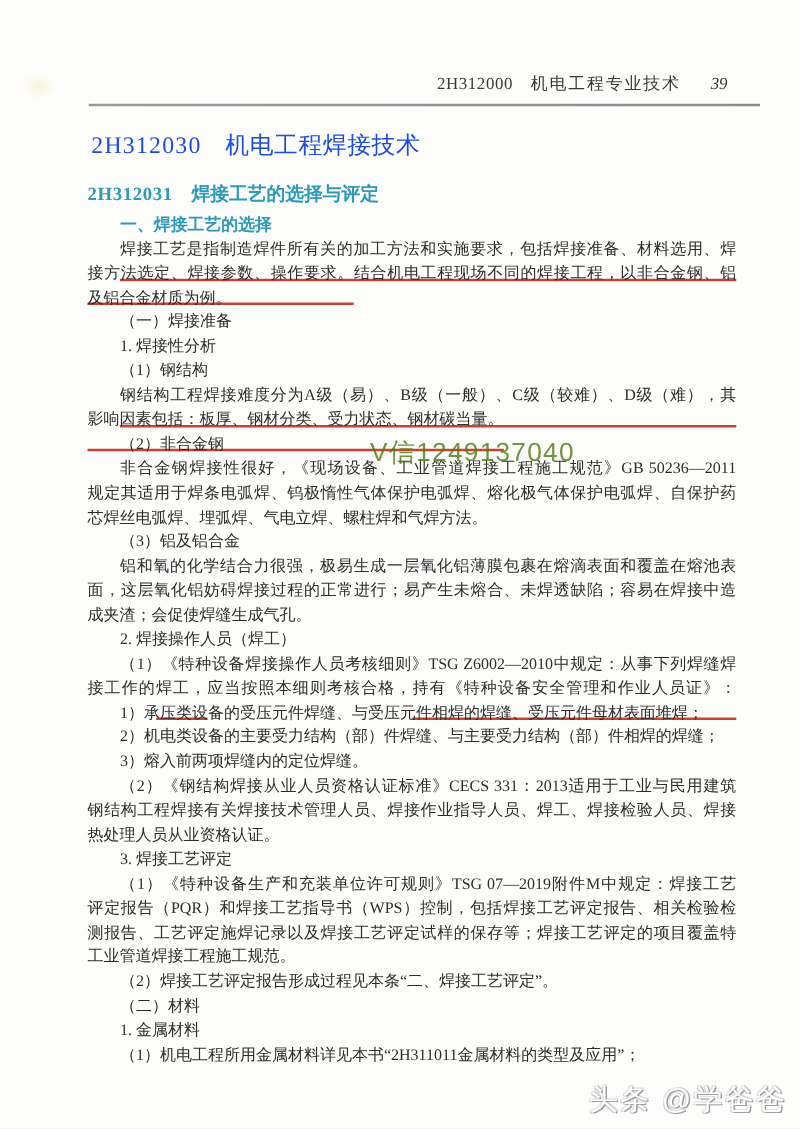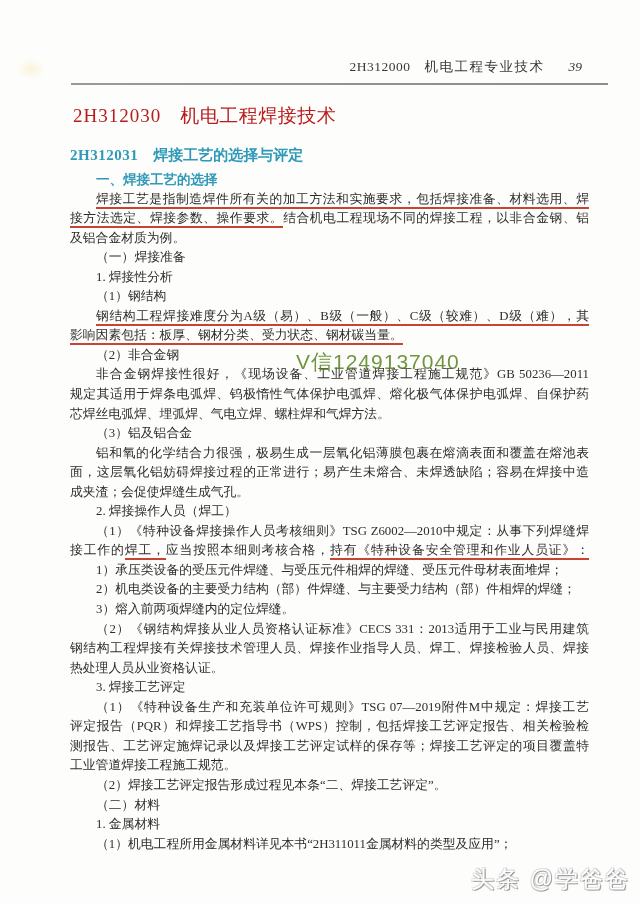--- a/index.html
+++ b/index.html
@@ -16,40 +16,40 @@
   }
   .header-row .h-code{margin-right:14px;letter-spacing:.5px;}
   .header-row .h-title{letter-spacing:1.5px;}
   .header-row .h-page{margin-left:24px;font-style:italic;text-align:center;}
   .header-rule{
     position:absolute;top:83px;left:71px;width:537px;height:2px;
     background:linear-gradient(to right,#9a9a9a,#8c8c8c);
   }
   
   .chapter{
-    position:absolute;top:103px;left:73px;font-size:19px;color:#b91c1c;
+    position:absolute;top:103px;left:73px;font-size:19px;color:#1d4ed8;
     white-space:nowrap;font-weight:400;
   }
   .chapter .c-code{margin-right:19px;letter-spacing:1px;}
   .chapter .c-title{letter-spacing:.5px;}
   .section{
     position:absolute;top:146px;left:70px;font-size:15px;color:#2e99b8;
     font-weight:bold;white-space:nowrap;
   }
   .section .s-code{margin-right:15px;letter-spacing:.5px;}
   
   .body-text{position:absolute;top:170px;left:70px;width:519px;}
   .line{
     font-size:12.8px;line-height:19.55px;height:19.55px;
     letter-spacing:0;color:#2e2d2b;overflow:visible;
   }
   .line.ind{padding-left:26px;}
   .line.full{text-align:justify;text-align-last:justify;}
   .line.teal{color:#2e99b8;font-weight:bold;font-size:13.5px;}
-  .ru{border-bottom:2px solid #c84331;padding-bottom:1px;}
+  .ru{border-bottom:2px solid #c84331;padding-bottom:17px;}
   
   .wm-center{
     position:absolute;left:296px;top:348px;
     font-family:"Liberation Sans","DejaVu Sans",sans-serif;
     font-size:21px;color:#4d7c0f;opacity:.8;letter-spacing:1px;
     white-space:nowrap;
   }
   .wm-bottom{
     position:absolute;right:10px;bottom:8px;
     font-family:"Liberation Sans","DejaVu Sans",sans-serif;

